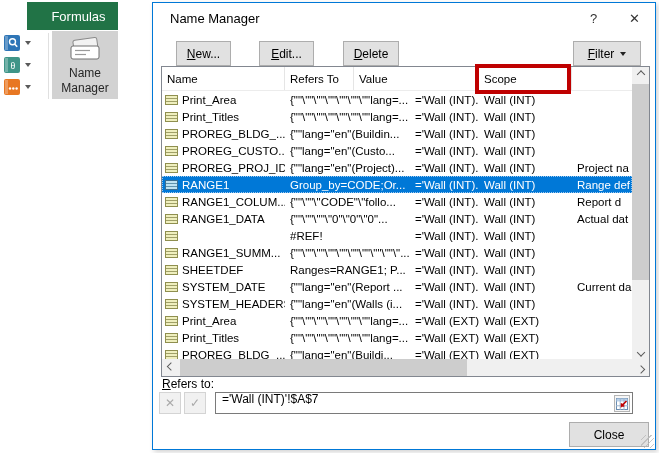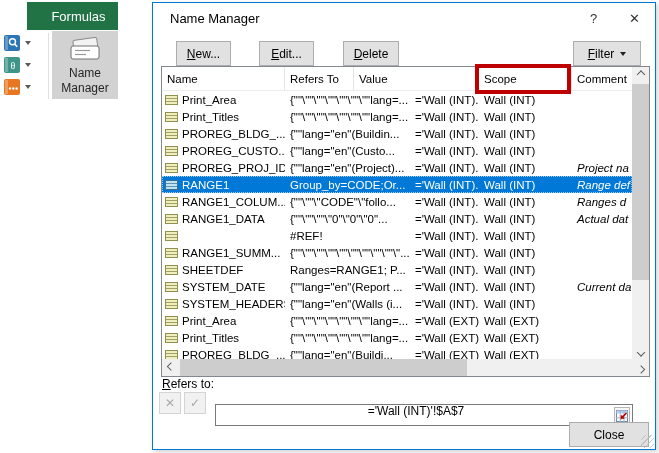--- a/index.html
+++ b/index.html
@@ -47,21 +47,21 @@
   .hcell { font-size:11.5px; display:flex; align-items:center; padding-left:5px;
     border-right:1px solid #e5e5e5; overflow:hidden; white-space:nowrap; }
   .w-name{width:123px;} .w-value{width:125px;} .w-refers{width:69px;} .w-scope{width:93px;}
   .w-comment{flex:1; border-right:none;}
   .scope-box { position:absolute; left:313px; top:-3px; width:96px; height:30px;
     border:4px solid #bf0000; z-index:6; pointer-events:none; }
   .tbody { position:absolute; left:0; top:24px; right:17px; bottom:17px; overflow:hidden; }
   .trow { height:17px; display:flex; align-items:center; font-size:11.5px; white-space:nowrap; cursor:default; }
   .tcell { overflow:hidden; padding-left:5px; height:17px; display:flex; align-items:center; }
   .c-name{width:123px; padding-left:3px;} .c-value{width:125px;} .c-refers{width:69px;}
-  .c-scope{width:93px;} .c-comment{flex:1;font-style:italic;}
+  .c-scope{width:93px;} .c-comment{flex:1;}
   .trow.selected { background:#0078d7; color:#fff; outline:1px dotted #9ec8ef; outline-offset:-1px;align-items:center; }
   .name-icon { flex:0 0 auto; width:13px; height:10px; margin-right:4px; border:1px solid #8f8f4f;
     background:repeating-linear-gradient(#efefbe 0 2px, #a0a068 2px 3px); }
   .selected .name-icon { border-color:#3c6e8f; background:repeating-linear-gradient(#bfe3f2 0 2px, #5f93ad 2px 3px); }
 
   
   .vscroll { position:absolute; right:0; top:0; width:17px; bottom:17px; background:#f0f0f0; z-index:3; }
   .hscroll { position:absolute; left:0; right:0; bottom:0; height:17px; background:#f0f0f0; z-index:4; }
   .sb-arrow { position:absolute; width:17px; height:17px; display:flex; align-items:center; justify-content:center; }
   .chev { width:6px; height:6px; border-left:1.4px solid #5a5a5a; border-top:1.4px solid #5a5a5a; }
@@ -69,23 +69,23 @@
   .chev.left{transform:rotate(-45deg) translate(1px,-1px);} .chev.right{transform:rotate(135deg) translate(1px,-1px);}
   .v-thumb { position:absolute; left:0; top:17px; width:17px; height:196px; background:#cdcdcd; }
   .h-thumb { position:absolute; top:0; left:18px; width:287px; height:17px; background:#cdcdcd; }
 
   
   .refers-label { position:absolute; left:9px; top:374px; font-size:12px; }
   .refers-row { position:absolute; left:6px; top:389px; right:8px; height:22px; }
   .mini-btn { position:absolute; top:0; width:22px; height:22px; background:#f1f1f1; border:1px solid #d4d4d4;
     color:#a9a9a9; font-size:12px; display:flex; align-items:center; justify-content:center; }
   .mini-cancel{left:0;} .mini-enter{left:25px;}
-  .refers-field { position:absolute; left:56px; right:14px; top:12px; height:22px; border:1px solid #7a7a7a;
+  .refers-field { position:absolute; left:56px; right:14px; top:0; height:22px; border:1px solid #7a7a7a;
     background:#fff; font-size:12px; display:flex; align-items:center; padding:0 22px 9px 6px;
-    white-space:nowrap; overflow:hidden;justify-content:center; }
+    white-space:nowrap; overflow:hidden; }
   .picker-btn { position:absolute; right:2px; top:2px; width:16px; height:17px; border:1px solid #b5b5b5;
     background:#f6f6f6; display:flex; align-items:center; justify-content:center; }
 
   .btn-close { right:6px; top:419px; width:80px; }
   .resize-grip { position:absolute; right:1px; bottom:1px; width:13px; height:13px;
     background:repeating-linear-gradient(135deg, transparent 0 3px, #b9b9b9 3px 4px); opacity:.8; }
 </style>
 </head>
 <body>
 
@@ -153,21 +153,20 @@
     <span><u>F</u>ilter</span>
     <span class="filter-arrow"></span>
   </div>
 
   <div class="table">
     <div class="thead">
       <div class="hcell w-name">Name</div>
       <div class="hcell w-refers">Refers To</div>
       <div class="hcell w-value">Value</div>
       <div class="hcell w-scope">Scope</div>
-      <div class="hcell w-comment">Comment</div>
     </div>
     <div class="scope-box"></div>
 
     <div class="tbody">
         <div class="trow">
           <div class="tcell c-name">
             <span class="name-icon"></span>
             <span>Print_Area</span>
           </div>
           <div class="tcell c-value">{""\""\""\""\""\""\""lang=...</div>
@@ -226,21 +225,21 @@
           <div class="tcell c-comment">Range def</div>
         </div>
         <div class="trow">
           <div class="tcell c-name">
             <span class="name-icon"></span>
             <span>RANGE1_COLUM...</span>
           </div>
           <div class="tcell c-value">{""\""\"CODE"\"follo...</div>
           <div class="tcell c-refers">='Wall (INT)...</div>
           <div class="tcell c-scope">Wall (INT)</div>
-          <div class="tcell c-comment">Ranges d</div>
+          <div class="tcell c-comment">Report d</div>
         </div>
         <div class="trow">
           <div class="tcell c-name">
             <span class="name-icon"></span>
             <span>RANGE1_DATA</span>
           </div>
           <div class="tcell c-value">{""\""\""\"0"\"0"\"0"...</div>
           <div class="tcell c-refers">='Wall (INT)...</div>
           <div class="tcell c-scope">Wall (INT)</div>
           <div class="tcell c-comment">Actual dat</div>

